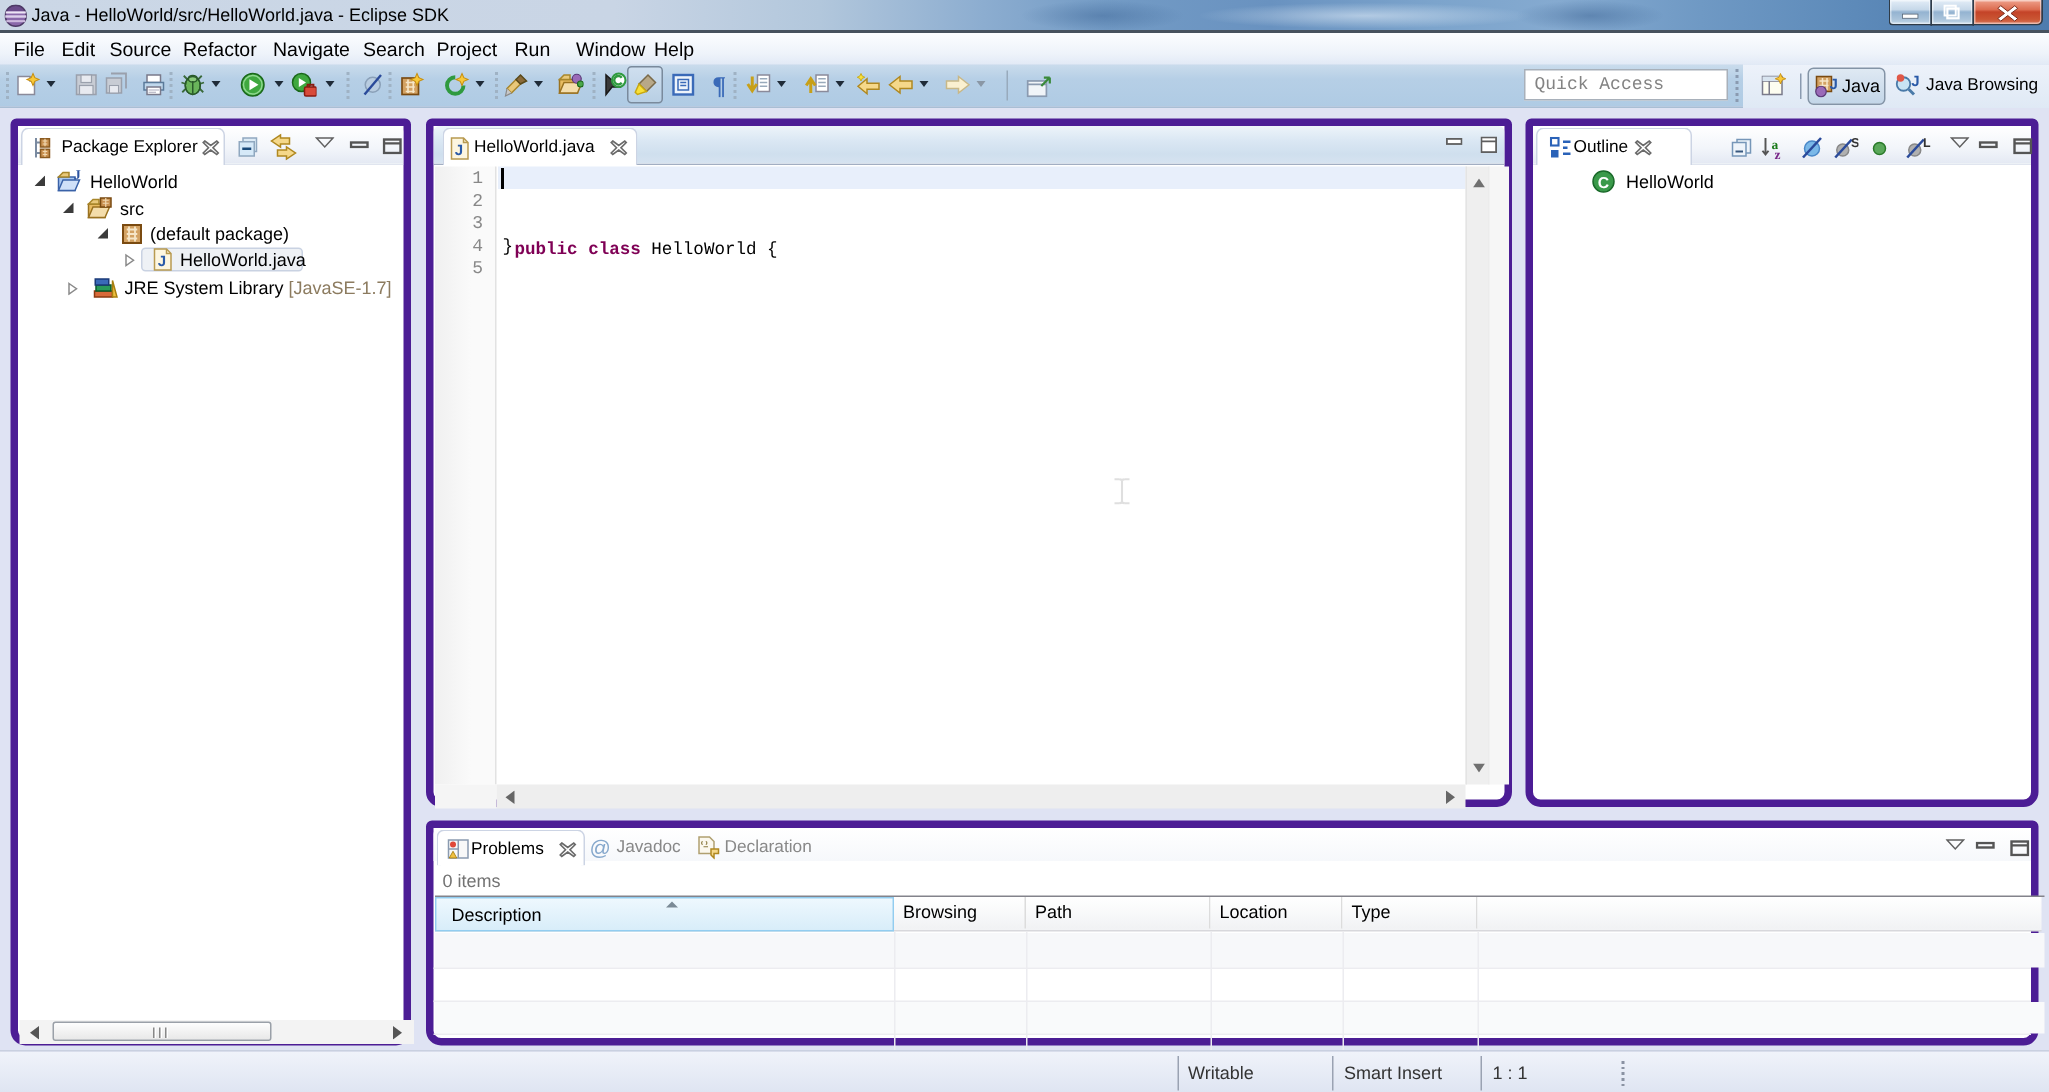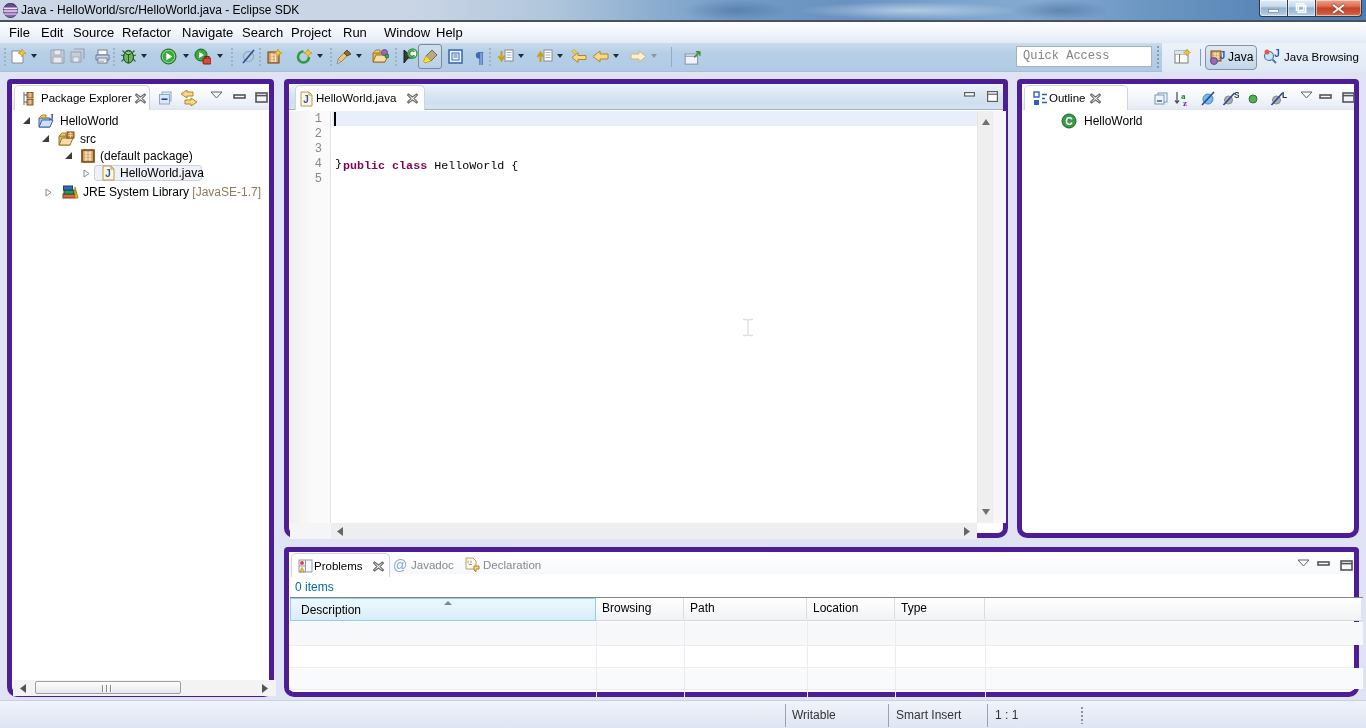--- a/index.html
+++ b/index.html
@@ -521,21 +521,21 @@
   <svg style="position:absolute;left:1008px;top:7px" width="13" height="8" viewBox="0 0 13 8">
     <path d="M1 1 L12 1 L6.5 7 Z" fill="none" stroke="#606060" stroke-width="1"></path>
   </svg>
   <svg style="position:absolute;left:1028px;top:9px" width="13" height="5" viewBox="0 0 13 5">
     <rect x="1" y="1" width="11" height="3" fill="none" stroke="#555" stroke-width="1.6"></rect>
   </svg>
   <svg style="position:absolute;left:1051px;top:8px" width="13" height="11" viewBox="0 0 13 11">
     <rect x="1" y="1" width="11" height="9" fill="none" stroke="#555" stroke-width="1.6"></rect>
     <path d="M1 3.6h11" stroke="#555" stroke-width="1.6"></path>
   </svg>
-  <div style="position:absolute;left:6px;top:25px;height:20px;line-height:20px;font-size:12px;color:#0369a1;">0 items</div>
+  <div style="position:absolute;left:6px;top:25px;height:20px;line-height:20px;font-size:12px;color:#737373;">0 items</div>
 
   <div style="position:absolute;left:1px;top:45px;width:1073px;height:1px;background:#83838b;"></div>
   <div style="position:absolute;left:1px;top:46px;width:1071px;height:23px;background:linear-gradient(#fdfdfd,#f2f3f5);border-bottom:1px solid #d8d8dc;"></div>
   <div style="position:absolute;left:1px;top:46px;width:306px;height:23px;background:linear-gradient(#eef8fe,#d8edf9);border:1px solid #92cdf0;font-size:12px;line-height:22px;color:#000;"><span style="padding-left:10px">Description</span>
     <svg style="position:absolute;left:152px;top:1px" width="10" height="6" viewBox="0 0 10 6">
         <path d="M1 5 L9 5 L5 1 Z" fill="#7a8a96"></path>
       </svg>
   </div>
   <div class="hdrcell" style="left:307px;top:46px;width:88px;"><span style="padding-left:6px">Browsing</span></div>
   <div class="hdrcell" style="left:395px;top:46px;width:123px;"><span style="padding-left:6px">Path</span></div>

